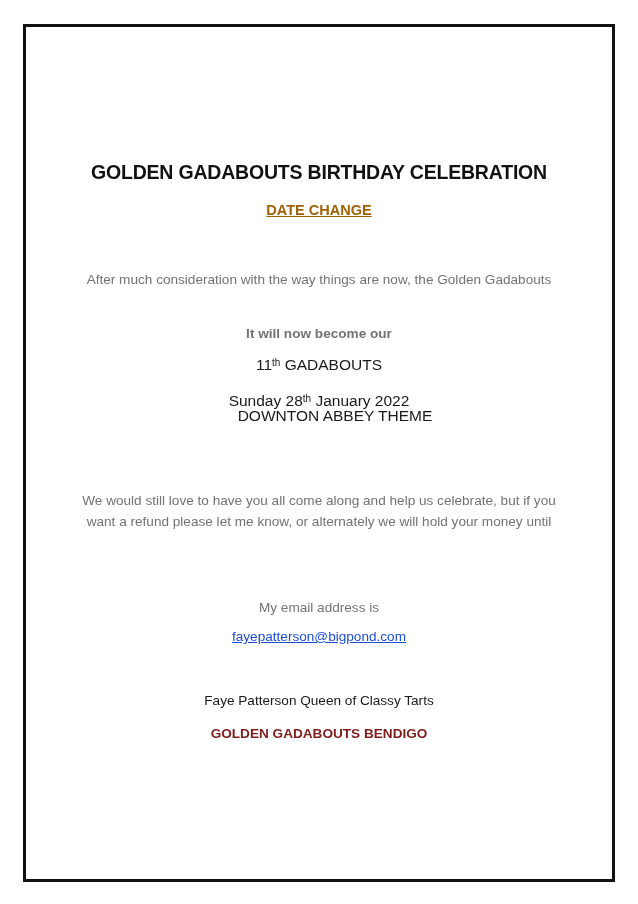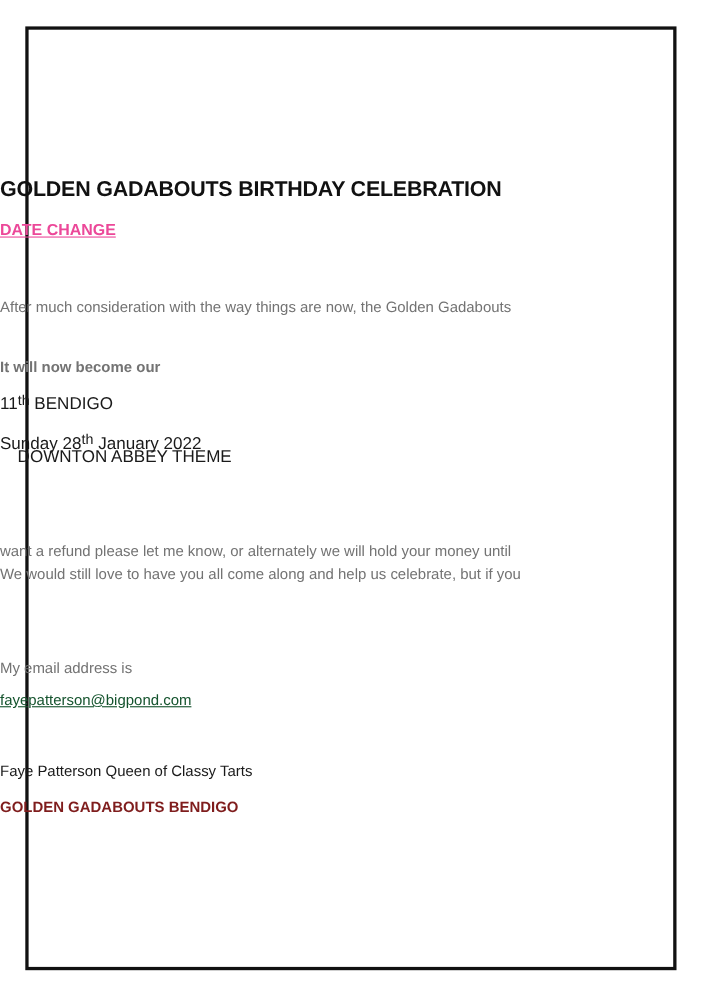--- a/index.html
+++ b/index.html
@@ -2,61 +2,61 @@
 <html><head>
   <meta charset="utf-8">
   <style>
     html, body { margin: 0; padding: 0; background: #ffffff; }
     body { width: 638px; height: 904px; position: relative; overflow: hidden;
            font-family: "Liberation Sans", "DejaVu Sans", sans-serif; color: #1a1a1a; }
     .page-border {
       position: absolute; left: 23px; top: 24px; width: 586px; height: 852px;
       border: 3px solid #111111;
     }
-    .line { position: absolute; left: 0; width: 638px; white-space: nowrap; }
+    .line { position: absolute; left: 0; width: 638px; text-align: center; white-space: nowrap; }
     .title { top: 161px; font-size: 19.5px; font-weight: bold; letter-spacing: -0.2px; color: #111; }
-    .subtitle { top: 202px; font-size: 14.5px; font-weight: bold; text-decoration: underline; color: #ec4899; }
+    .subtitle { top: 202px; font-size: 14.5px; font-weight: bold; text-decoration: underline; color: #a16207; }
     .para { font-size: 13.6px; line-height: 21px; color: #737373; }
     .p1 { top: 269px; }
     .p2 { top: 323px; font-weight: bold; }
     .big { font-size: 15.5px; color: #1a1a1a; }
     .b1 { top: 356px; }
     .b2 { top: 392px; }
     .b3 { top: 407px; padding-left: 16px; }
     .p3 { top: 490px; }
     .p4 { top: 597px; }
     .email { top: 629px; font-size: 13.6px; }
-    .email a { color: #14532d; text-decoration: underline; }
+    .email a { color: #1d4ed8; text-decoration: underline; }
     .sig { top: 693px; font-size: 13.6px; }
     .org { top: 726px; font-size: 13.6px; font-weight: bold; color: #7f1d1d; }
-    sup { font-size: 13px; vertical-align: 4px; }
+    sup { font-size: 10px; vertical-align: 4px; }
   </style>
 </head>
 <body>
 
 <div class="page-border"></div>
 
 <div class="line title">GOLDEN GADABOUTS BIRTHDAY CELEBRATION</div>
 <div class="line subtitle">DATE CHANGE</div>
 
 <div class="line para p1">
   <div>After much consideration with the way things are now, the Golden Gadabouts</div>
 </div>
 
 <div class="line para p2">It will now become our</div>
 
-<div class="line big b1"><span>11</span><sup>th</sup><span> BENDIGO</span></div>
+<div class="line big b1"><span>11</span><sup>th</sup><span> GADABOUTS</span></div>
 
 <div class="line big b2"><span>Sunday 28</span><sup>th</sup><span> January 2022</span></div>
 
 <div class="line big b3">DOWNTON ABBEY THEME</div>
 
 <div class="line para p3">
+  <div>We would still love to have you all come along and help us celebrate, but if you</div>
   <div>want a refund please let me know, or alternately we will hold your money until</div>
-  <div>We would still love to have you all come along and help us celebrate, but if you</div>
 </div>
 
 <div class="line para p4">My email address is</div>
 
 <div class="line email">
   <a>fayepatterson@bigpond.com</a>
 </div>
 
 <div class="line sig">Faye Patterson Queen of Classy Tarts</div>
 <div class="line org">GOLDEN GADABOUTS BENDIGO</div>

